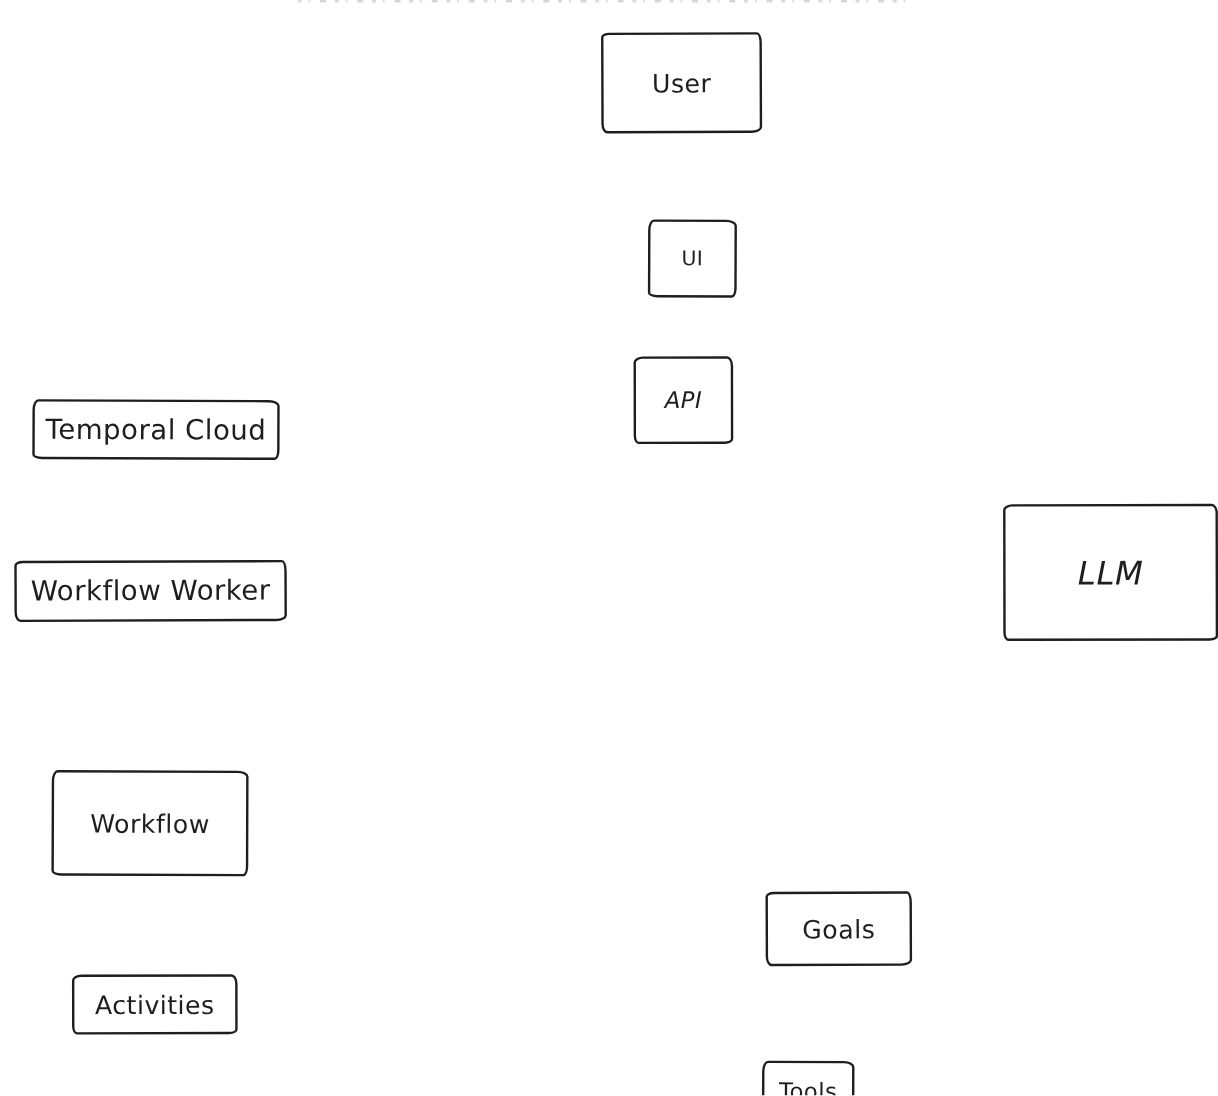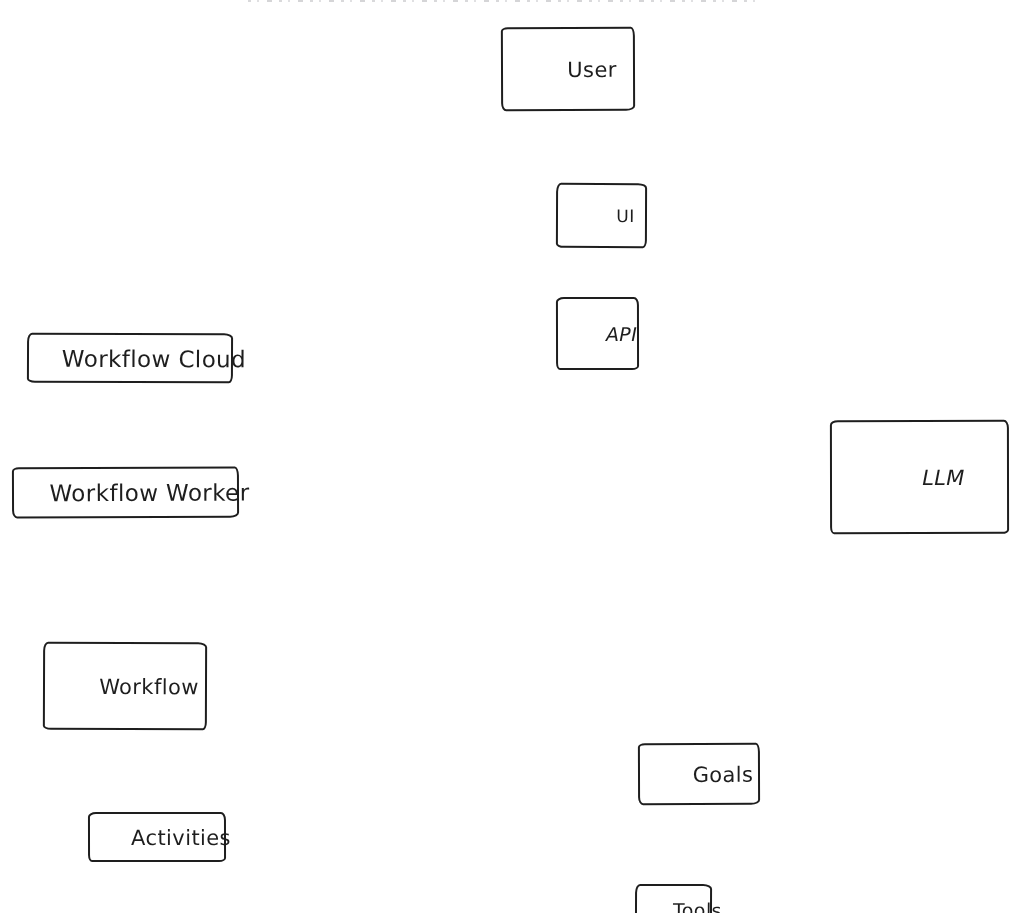--- a/index.html
+++ b/index.html
@@ -1,19 +1,19 @@
 <!DOCTYPE html>
 <html style="--stroke: #1e1e1e; --canvas-bg: #ffffff;"><head>
 <meta charset="utf-8">
 <style>
   :root {
     --stroke: #1e1e1e;
     --canvas-bg: #ffffff;
   }
-  * { box-sizing: border-box; padding-left: 24px; }
+  * { box-sizing: border-box; }
   html, body {
     margin: 0;
     padding: 0;
     background: var(--canvas-bg);
   }
   .canvas {
     position: relative;
     width: 1015px;
     height: 913px;
     background: var(--canvas-bg);
@@ -48,36 +48,36 @@
     position: absolute;
     background: var(--canvas-bg);
     border: 2.5px solid var(--stroke);
     display: flex;
     align-items: center;
     justify-content: center;
     border-radius: 4px 8px 5px 9px / 8px 4px 9px 5px;
   }
   .node.r1 { border-radius: 7px 4px 9px 5px / 4px 9px 5px 8px; transform: rotate(-0.2deg); }
   .node.r2 { border-radius: 5px 9px 4px 8px / 9px 5px 8px 4px; transform: rotate(0.2deg); }
-  .node.r3 { border-radius: 8px 5px 7px 4px / 5px 8px 4px 7px; transform: rotate(-0.1deg); margin-left: 28px; }
+  .node.r3 { border-radius: 8px 5px 7px 4px / 5px 8px 4px 7px; transform: rotate(-0.1deg); }
   .label {
     letter-spacing: 0.4px;
     white-space: nowrap;
     line-height: 1;
     padding-top: 2px;
   }
   .slant { font-style: italic; }
 
   
   #node-user            { left: 501px; top: 27px;  width: 134px; height: 84px;  font-size: 21px; }
-  #node-ui              { left: 556px; top: 183px; width: 91px;  height: 65px;  font-size: 17px; }
+  #node-ui              { left: 540px; top: 183px; width: 74px;  height: 65px;  font-size: 17px; }
   #node-api             { left: 528px; top: 297px; width: 83px;  height: 73px;  font-size: 19px; }
   #node-temporal-cloud  { left: 27px;  top: 333px; width: 206px; height: 50px;  font-size: 23px; }
   #node-temporal-worker { left: 12px;  top: 467px; width: 227px; height: 51px;  font-size: 23px; }
-  #node-llm             { left: 802px; top: 420px; width: 179px; height: 114px; font-size: 21px; }
+  #node-llm             { left: 836px; top: 420px; width: 179px; height: 114px; font-size: 27px; }
   #node-workflow        { left: 43px;  top: 642px; width: 164px; height: 88px;  font-size: 21px; }
   #node-goals           { left: 615px; top: 743px; width: 122px; height: 62px;  font-size: 21px; margin-left: 23px; }
   #node-activities      { left: 60px;  top: 812px; width: 138px; height: 50px;  font-size: 21px; }
   #node-tools           { left: 635px; top: 845px; width: 77px;  height: 51px;  font-size: 19px; margin-top: 39px; }
 </style>
 </head>
 <body>
 
 <div class="canvas">
 
@@ -89,21 +89,21 @@
 
   <div class="node r2" id="node-ui">
     <span class="label">UI</span>
   </div>
 
   <div class="node r3" id="node-api">
     <span class="label slant">API</span>
   </div>
 
   <div class="node r2" id="node-temporal-cloud">
-    <span class="label">Workflow Cloud</span>
+    <span class="label">Temporal Cloud</span>
   </div>
 
   <div class="node r1" id="node-temporal-worker">
     <span class="label">Workflow Worker</span>
   </div>
 
   <div class="node r3" id="node-llm">
     <span class="label slant">LLM</span>
   </div>
 

